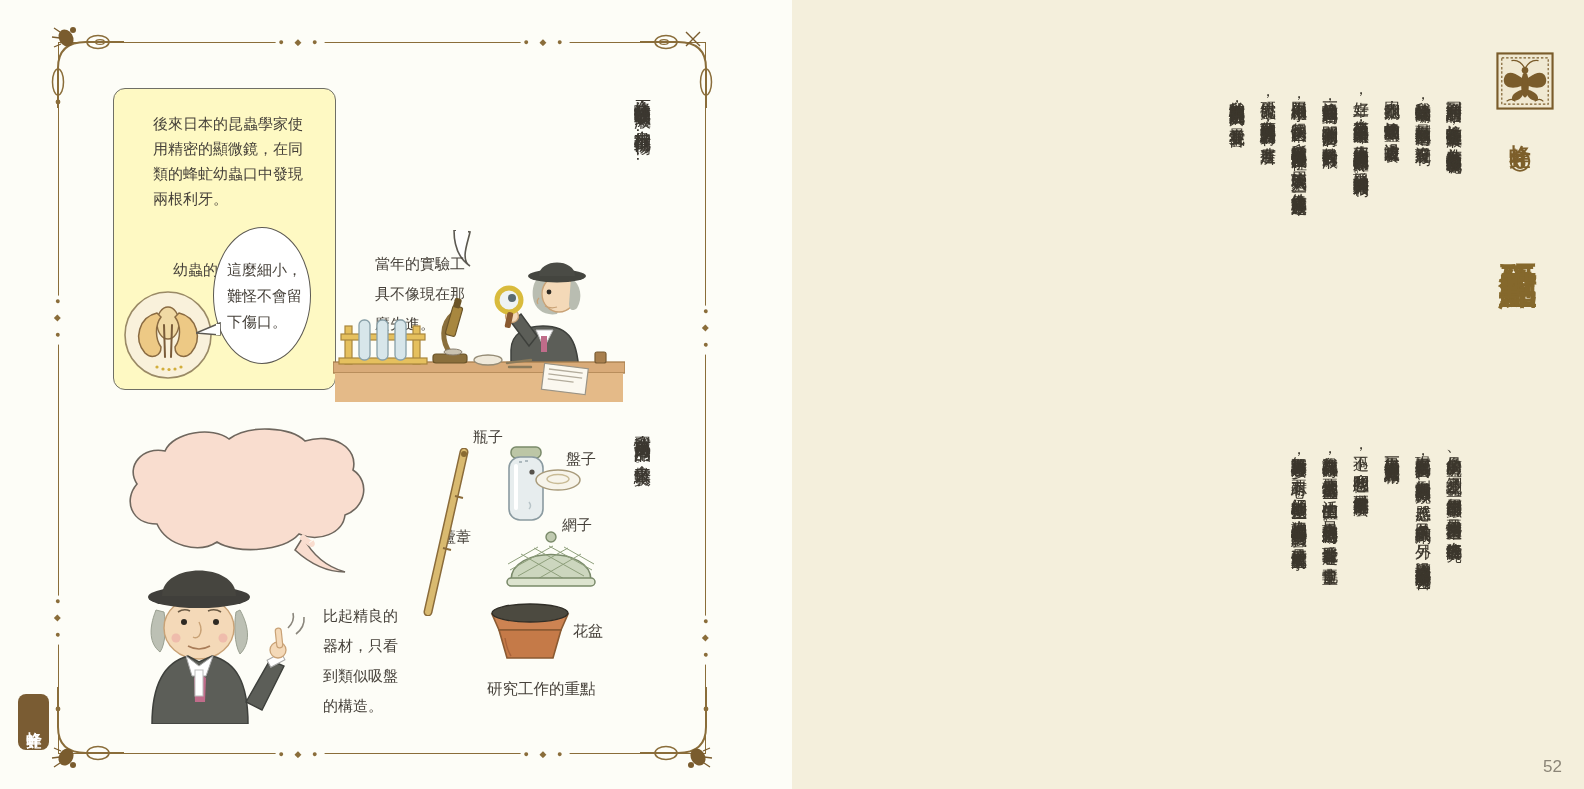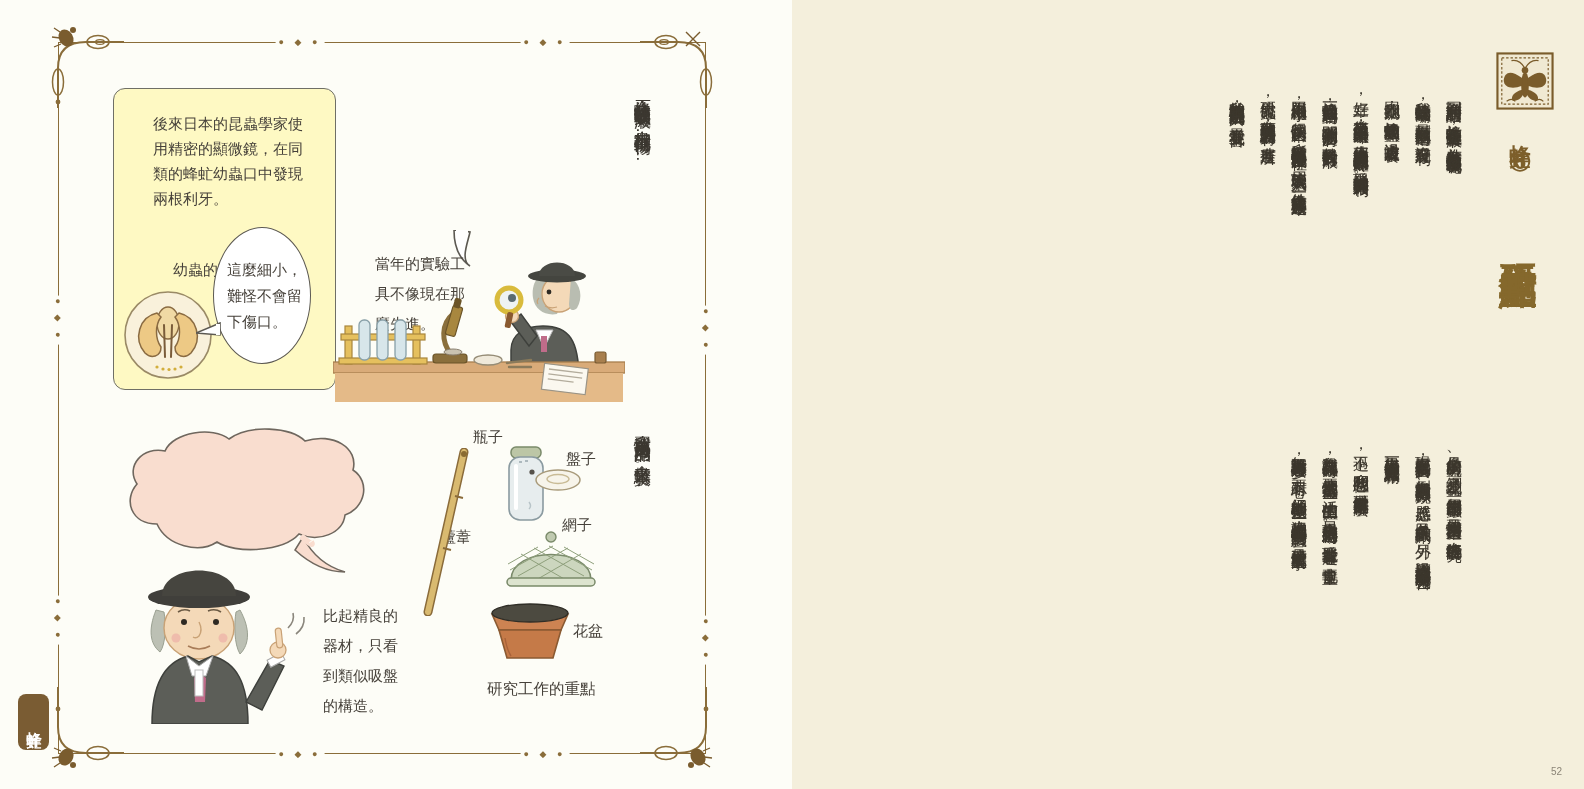--- a/index.html
+++ b/index.html
@@ -70,21 +70,21 @@
             text-orientation:mixed; font-size:21px; font-weight:600; color:#7d5f2b;
             letter-spacing:3px; }
   .big-title { position:absolute; left:700px; top:234px; writing-mode:vertical-rl;
                text-orientation:mixed; font-size:38px; font-weight:bold; color:#85682c;
                letter-spacing:1px; }
   .vblock { position:absolute; writing-mode:vertical-rl; text-orientation:mixed;
             font-size:16px; line-height:31px; letter-spacing:0.6px; color:#3c372d; }
   .vblock p { text-indent:2em; }
   .blk1 { right:114px; top:57px; height:320px; width:624px; }
   .blk2 { right:114px; top:412px; height:320px; width:594px; }
-  .page-num { position:absolute; right:22px; bottom:12px; font-size:10px; color:#8b8577; }
+  .page-num { position:absolute; right:22px; bottom:12px; font-size:17px; color:#8b8577; }
 </style>
 </head>
 <body>
 
 <div id="spread">
 
   <div class="left-page">
 
     <div class="frame"></div>
 

